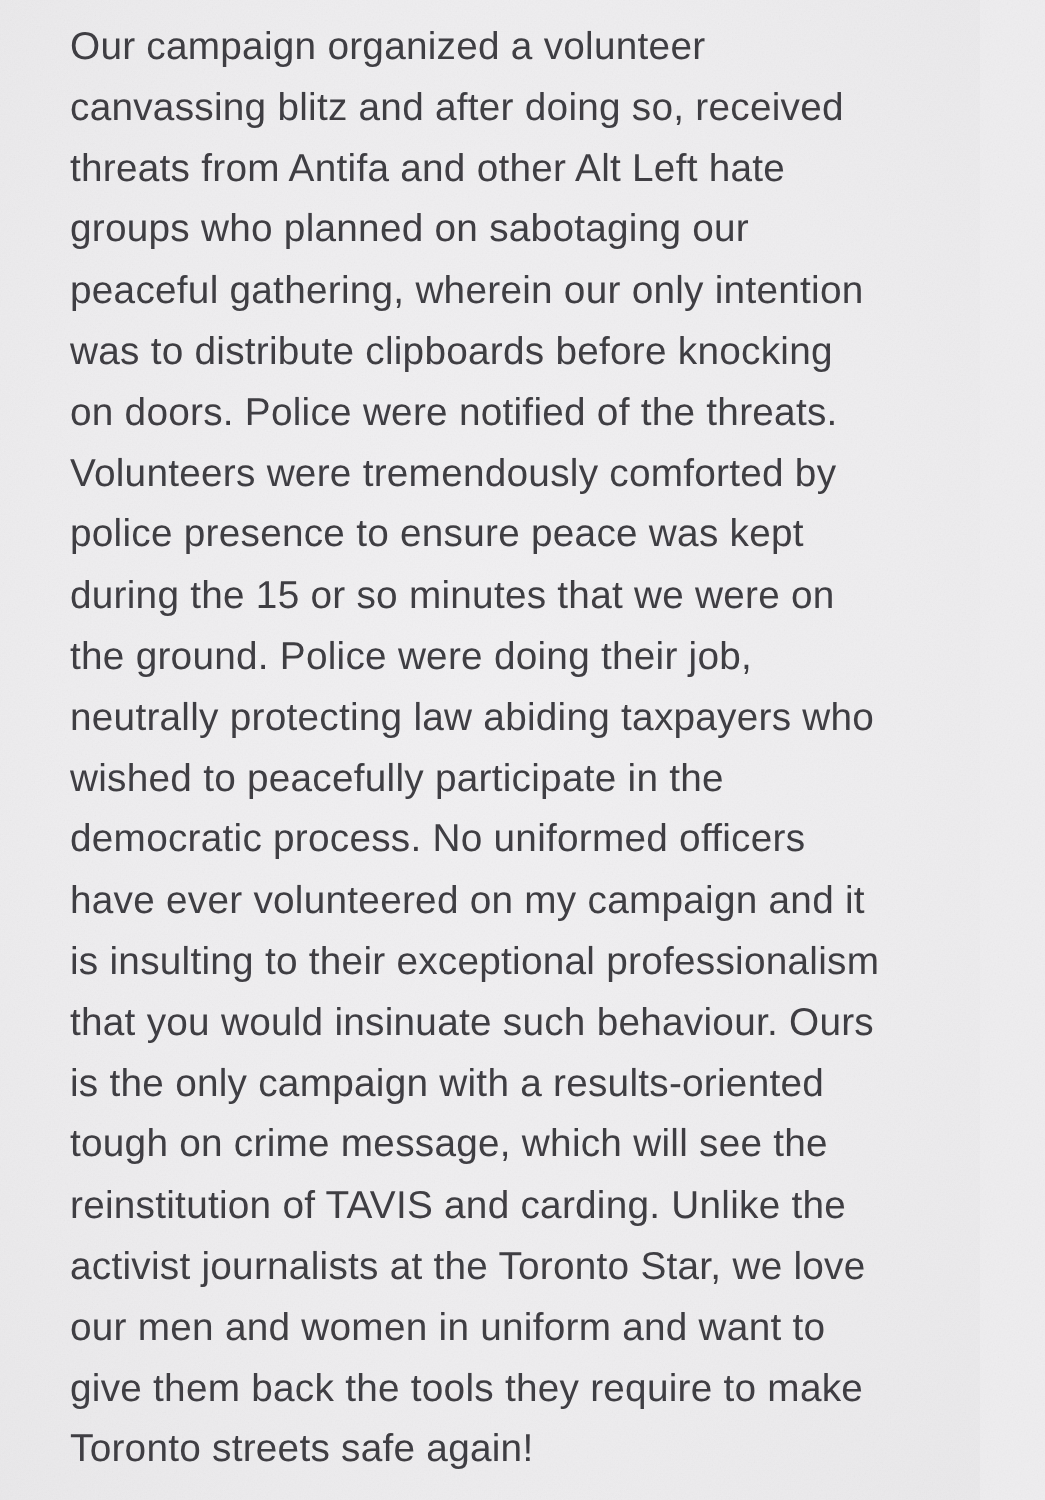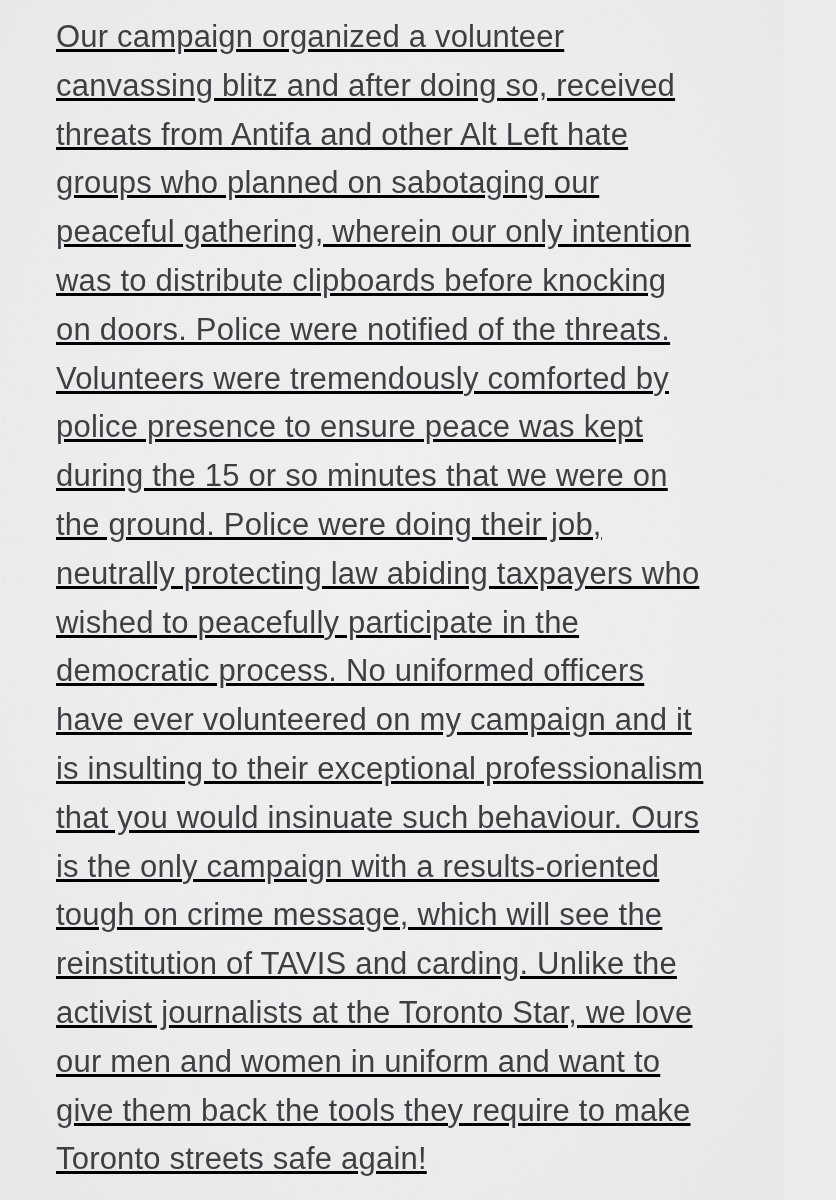--- a/index.html
+++ b/index.html
@@ -11,21 +11,20 @@
     height: 1200px;
     overflow: hidden;
     background: #eeedef;
     font-family: "Liberation Sans", "DejaVu Sans", sans-serif;
   }
   .page {
     position: relative;
     width: 784px;
     height: 1200px;
     background: radial-gradient(ellipse at 50% 45%, #f1f0f2 0%, #eeedef 60%, #e9e8ea 100%);
-    text-decoration: underline;
   }
   .grain {
     position: absolute;
     top: 0;
     left: 0;
     width: 836px;
     height: 1200px;
     opacity: 0.07;
     pointer-events: none;
   }

